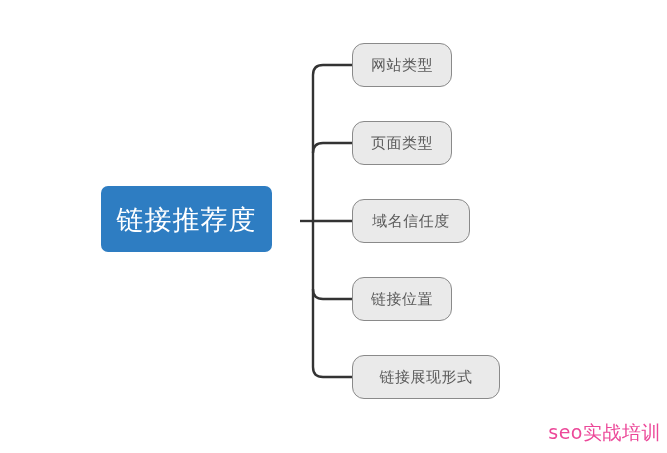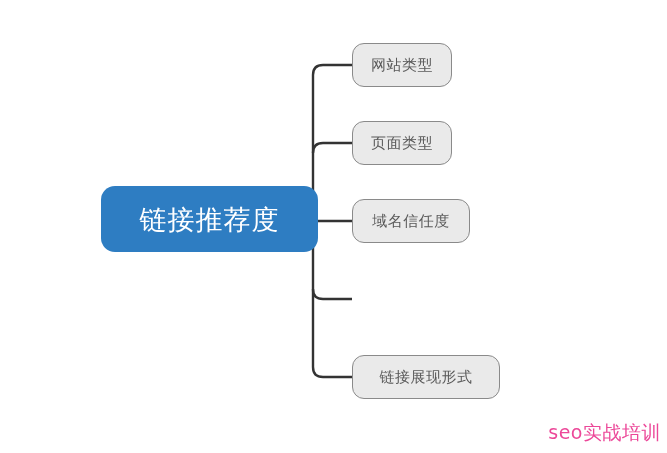--- a/index.html
+++ b/index.html
@@ -23,23 +23,23 @@
     left: 0;
     top: 0;
     width: 667px;
     height: 453px;
     pointer-events: none;
   }
   .root-node {
     position: absolute;
     left: 101px;
     top: 186px;
-    width: 217px;
+    width: 171px;
     height: 66px;
-    border-radius: 14px;
+    border-radius: 7px;
     background: #2e7dc2;
     display: flex;
     align-items: center;
     justify-content: center;
     box-sizing: border-box;
   }
   .root-label {
     color: #ffffff;
     font-size: 27px;
     letter-spacing: 1px;
@@ -102,20 +102,23 @@
   </div>
 
   <div class="child-node" style="left:352px; top:121px; width:100px;">
     <span class="child-label">页面类型</span>
   </div>
 
   <div class="child-node" style="left:352px; top:199px; width:118px;">
     <span class="child-label">域名信任度</span>
   </div>
 
+  <div class="child-node" style="left:352px; top:277px; width:100px;">
+    <span class="child-label">链接位置</span>
+  </div>
 
   <div class="child-node" style="left:352px; top:355px; width:148px;">
     <span class="child-label">链接展现形式</span>
   </div>
 
   <div class="watermark">seo实战培训</div>
 
 </div>
 
 </body></html>

